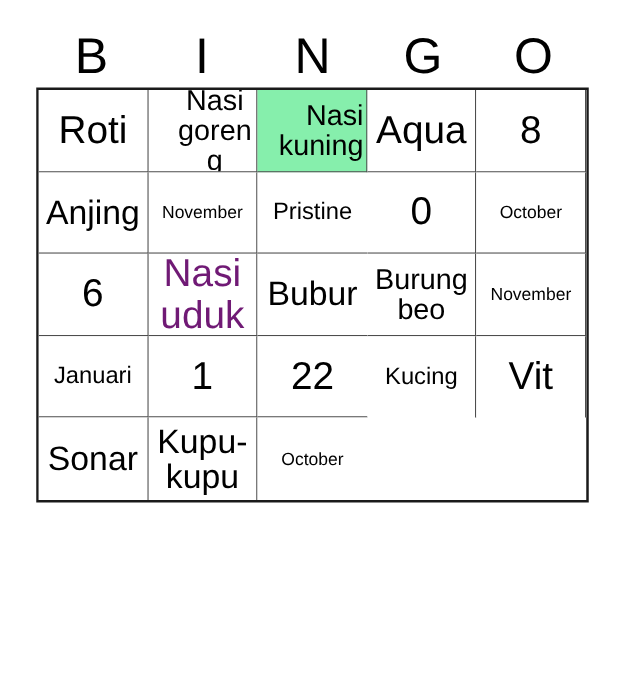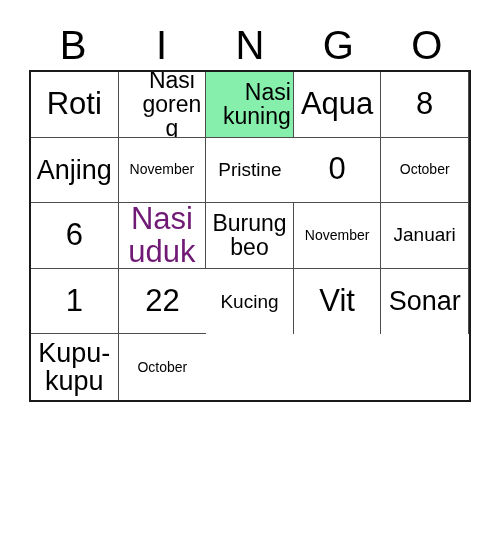--- a/index.html
+++ b/index.html
@@ -140,20 +140,23 @@
     </div>
     <div class="cell" style="border-right-color: rgb(77, 77, 77); border-bottom-color: rgb(77, 77, 77); background: rgb(255, 255, 255);">
       <span class="cell-text fs-xs" style="color: rgb(0, 0, 0);">October</span>
     </div>
     <div class="cell" style="border-right-color: rgb(77, 77, 77); border-bottom-color: rgb(77, 77, 77); background: rgb(255, 255, 255);">
       <span class="cell-text fs-num" style="color: rgb(0, 0, 0);">6</span>
     </div>
     <div class="cell" style="border-right-color: rgb(77, 77, 77); border-bottom-color: rgb(77, 77, 77); background: rgb(255, 255, 255);">
       <span class="cell-text fs-xl" style="color: #701a75;">Nasi uduk</span>
     </div>
+    <div class="cell col-last" style="border-right-color: rgb(77, 77, 77); border-bottom-color: rgb(77, 77, 77); background: rgb(255, 255, 255);">
+      <span class="cell-text fs-lg" style="color: rgb(0, 0, 0);">Bubur</span>
+    </div>
 
     <div class="cell" style="border-right-color: rgb(77, 77, 77); border-bottom-color: rgb(77, 77, 77); background: rgb(255, 255, 255);">
       <span class="cell-text fs-md" style="color: rgb(0, 0, 0);">Burung beo</span>
     </div>
     <div class="cell" style="border-right-color: rgb(77, 77, 77); border-bottom-color: rgb(77, 77, 77); background: rgb(255, 255, 255);">
       <span class="cell-text fs-xs" style="color: rgb(0, 0, 0);">November</span>
     </div>
     <div class="cell" style="border-right-color: rgb(77, 77, 77); border-bottom-color: rgb(77, 77, 77); background: rgb(255, 255, 255);">
       <span class="cell-text fs-sm" style="color: rgb(0, 0, 0);">Januari</span>
     </div>

